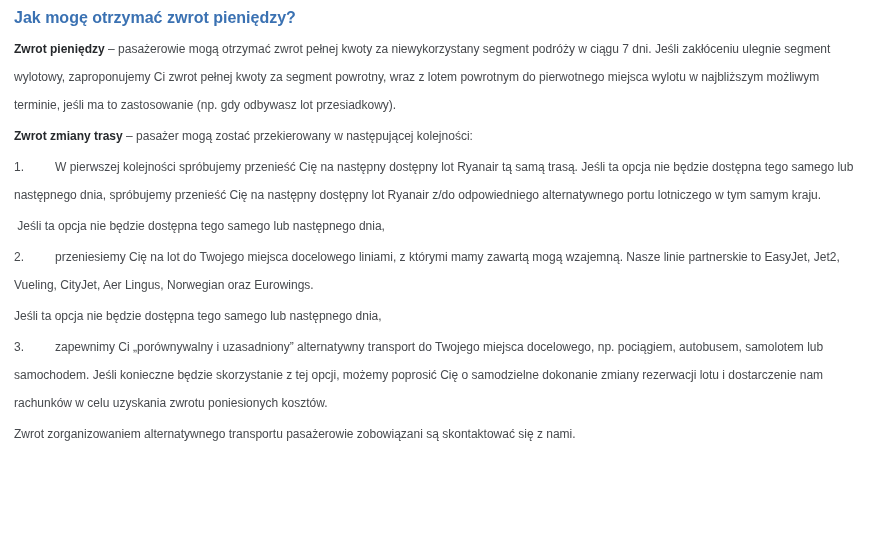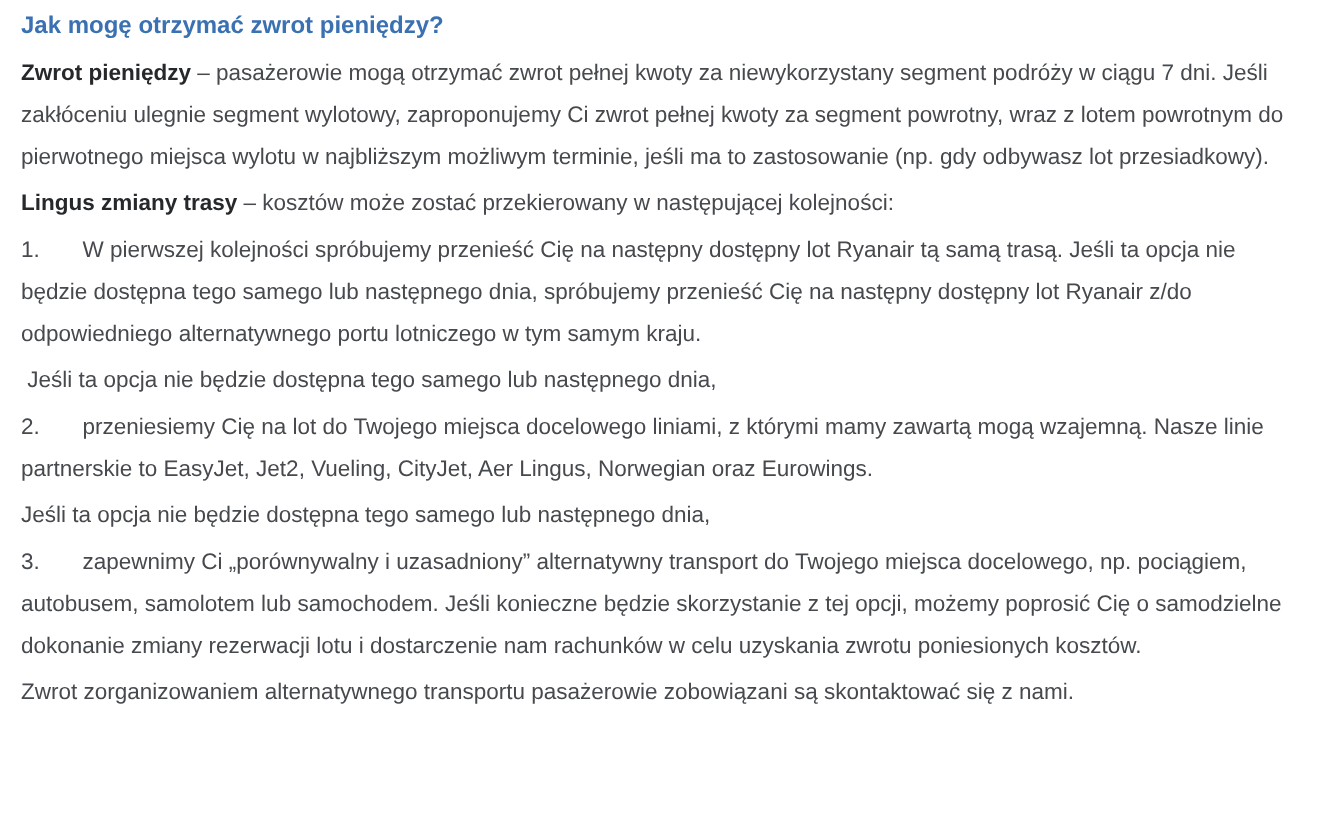--- a/index.html
+++ b/index.html
@@ -23,21 +23,21 @@
   .heading {
     margin: 0 0 3px 0;
     font-size: 16px;
     line-height: 28px;
     font-weight: 700;
     color: #3a71b2;
     white-space: pre-wrap;
   }
   .para {
     margin: 0 0 3px 0;
-    font-size: 15px;
+    font-size: 12px;
     line-height: 28px;
     font-weight: 400;
     color: #46494d;
     white-space: pre-wrap;
   }
   .para strong {
     font-weight: 700;
     color: #26292c;
   }
   .num {
@@ -49,21 +49,21 @@
 </head>
 <body>
 
 <div class="article">
 
   <h2 class="heading">Jak mogę otrzymać zwrot pieniędzy?</h2>
 
   <p class="para"><strong>Zwrot pieniędzy</strong><span> – pasażerowie mogą otrzymać zwrot pełnej kwoty za niewykorzystany segment podróży w ciągu 7 dni. Jeśli zakłóceniu ulegnie segment wylotowy, zaproponujemy Ci zwrot pełnej kwoty za segment powrotny, wraz z lotem powrotnym do pierwotnego miejsca wylotu w najbliższym możliwym terminie, jeśli ma to zastosowanie (np. gdy odbywasz lot przesiadkowy).</span></p>
 
 
-  <p class="para"><strong>Lingus zmiany trasy</strong><span> – kosztów może zostać przekierowany w następującej kolejności:</span></p>
+  <p class="para"><strong>Zwrot zmiany trasy</strong><span> – pasażer mogą zostać przekierowany w następującej kolejności:</span></p>
 
   <p class="para"><span class="num">1.</span><span>W pierwszej kolejności spróbujemy przenieść Cię na następny dostępny lot Ryanair tą samą trasą. Jeśli ta opcja nie będzie dostępna tego samego lub następnego dnia, spróbujemy przenieść Cię na następny dostępny lot Ryanair z/do odpowiedniego alternatywnego portu lotniczego w tym samym kraju.</span></p>
 
   <p class="para"><span> Jeśli ta opcja nie będzie dostępna tego samego lub następnego dnia,</span></p>
 
   <p class="para"><span class="num">2.</span><span>przeniesiemy Cię na lot do Twojego miejsca docelowego liniami, z którymi mamy zawartą mogą wzajemną. Nasze linie partnerskie to EasyJet, Jet2, Vueling, CityJet, Aer Lingus, Norwegian oraz Eurowings.</span></p>
 
   <p class="para"><span>Jeśli ta opcja nie będzie dostępna tego samego lub następnego dnia,</span></p>
 
   <p class="para"><span class="num">3.</span><span>zapewnimy Ci „porównywalny i uzasadniony” alternatywny transport do Twojego miejsca docelowego, np. pociągiem, autobusem, samolotem lub samochodem. Jeśli konieczne będzie skorzystanie z tej opcji, możemy poprosić Cię o samodzielne dokonanie zmiany rezerwacji lotu i dostarczenie nam rachunków w celu uzyskania zwrotu poniesionych kosztów.</span></p>

